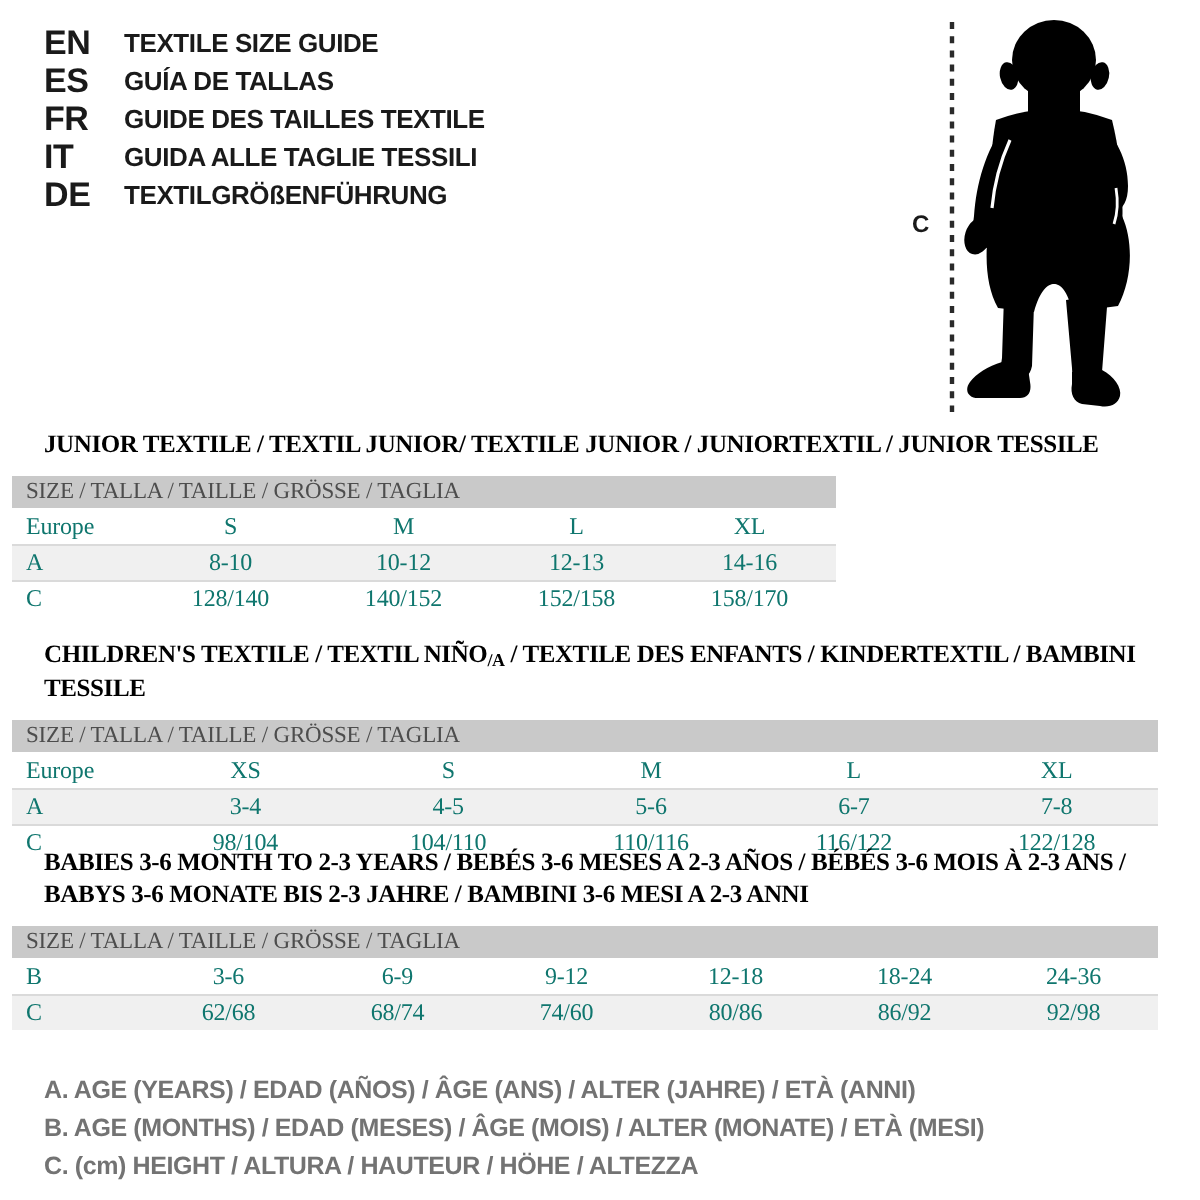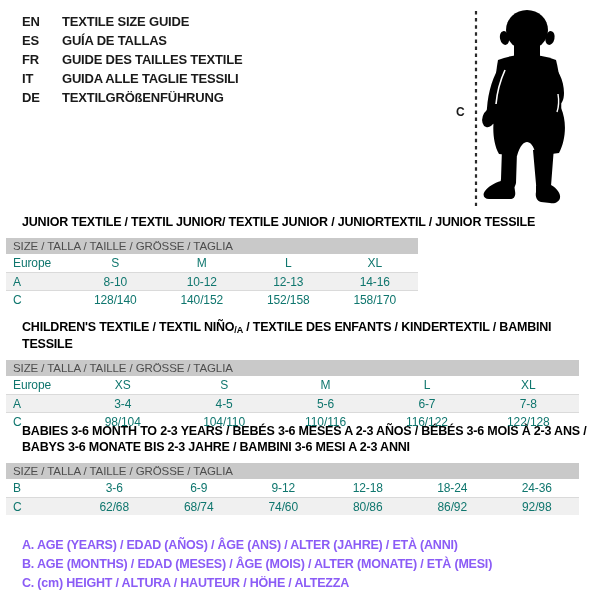--- a/index.html
+++ b/index.html
@@ -4,42 +4,42 @@
 <style>
   * { margin:0; padding:0; box-sizing:border-box; }
   html,body { background:#ffffff; }
   .sheet {
     position:relative; width:600px; height:600px; background:#ffffff;
     font-family:"Liberation Sans", sans-serif; color:#1a1a1a; overflow:hidden;
   }
   
   .langs { position:absolute; left:22px; top:12px; }
   .lang-row { display:flex; height:19px; align-items:center; }
-  .lang-code { width:40px; font-size:13px; font-weight:700; letter-spacing:-0.2px; }
+  .lang-code { width:40px; font-size:17px; font-weight:700; letter-spacing:-0.2px; }
   .lang-title { font-size:13px; font-weight:700; letter-spacing:-0.2px; }
   
   .figure-svg { position:absolute; left:450px; top:0; width:150px; height:215px; }
   .figure-label { position:absolute; left:456px; top:105px; font-size:12px; font-weight:700; }
   
-  .tbl-section { position:absolute; left:0; width:600px; }
+  .tbl-section { position:absolute; left:0; width:600px;font-family:Liberation Serif, serif; }
   .s1 { top:214px; } .s2 { top:319px; } .s3 { top:423px; }
   .tbl-title { margin-left:22px; font-size:12.5px; font-weight:700; letter-spacing:-0.2px; line-height:16px; color:#000; }
   .tbl-title .sub { font-size:9px; position:relative; top:2px; }
   .tbl { margin-left:6px; margin-top:8px; width:573px; }
   .s1 .tbl { width:412px; }
   .tbl-bar { height:16px; background:#c9c9c9; display:flex; align-items:center; padding-left:7px;
              font-size:11.5px; color:#4d4d4d; letter-spacing:-0.1px; }
   .tbl-row { display:flex; height:18px; align-items:center; font-size:12px; color:#0f766e; letter-spacing:-0.1px; }
   .tbl-row.shaded { background:#f0f0f0; }
   .tbl-row + .tbl-row { border-top:1px solid #dadada; }
   .tbl-label { width:66px; padding-left:7px; }
   .tbl-cell { flex:1; text-align:center; }
   
   .footnotes { position:absolute; left:22px; top:536px; }
-  .footnote { font-size:12.5px; font-weight:700; letter-spacing:-0.2px; line-height:19px; color:#8b5cf6; }
+  .footnote { font-size:12.5px; font-weight:700; letter-spacing:-0.2px; line-height:19px; color:#737373; }
 </style>
 </head>
 <body>
 
 <div class="sheet">
 
   <div class="langs">
     <div class="lang-row">
       <span class="lang-code">EN</span>
       <span class="lang-title">TEXTILE SIZE GUIDE</span>

